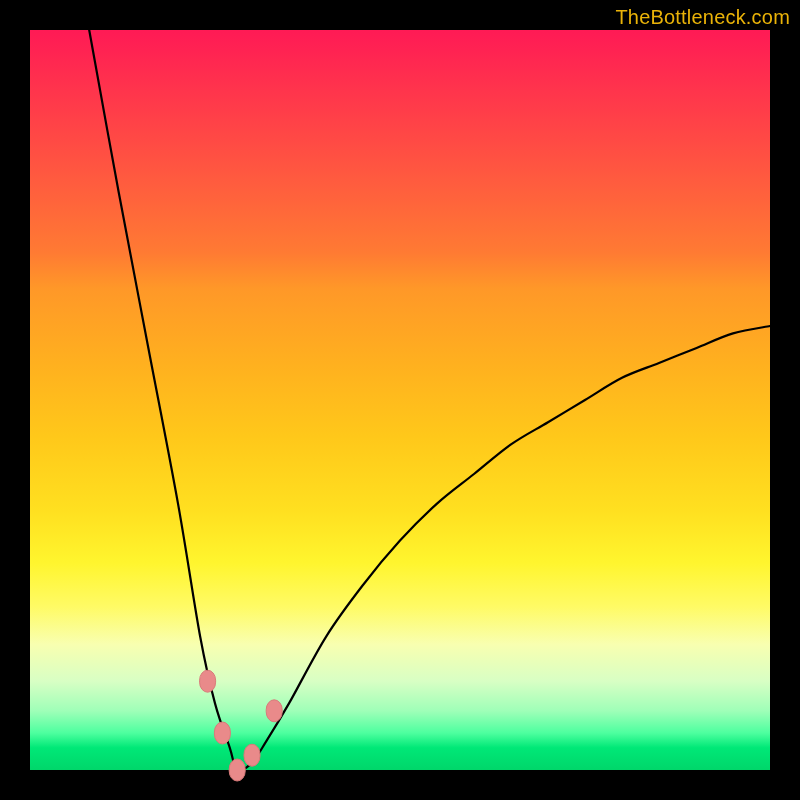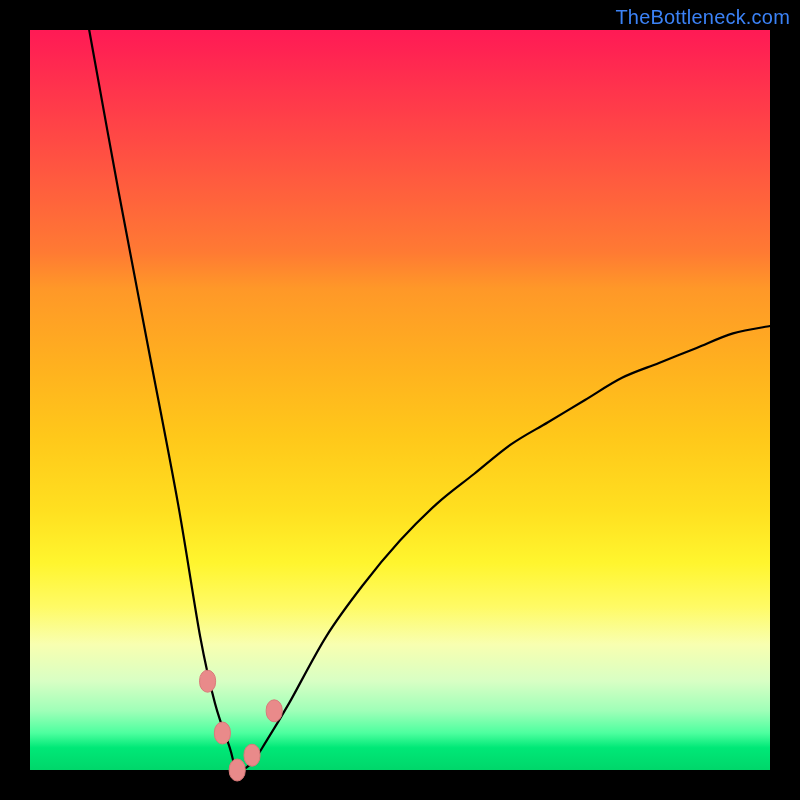--- a/index.html
+++ b/index.html
@@ -48,21 +48,21 @@
     left: 0;
     top: 0;
     width: 740px;
     height: 740px;
     overflow: visible;
   }
   .watermark {
     position: absolute;
     top: 6px;
     right: 10px;
-    color: #3b82f6;
+    color: #eab308;
     font-size: 20px;
     letter-spacing: 0.2px;
     font-weight: 400;
     user-select: none;
   }
 </style>
 </head>
 <body>
 
 <div class="stage">

